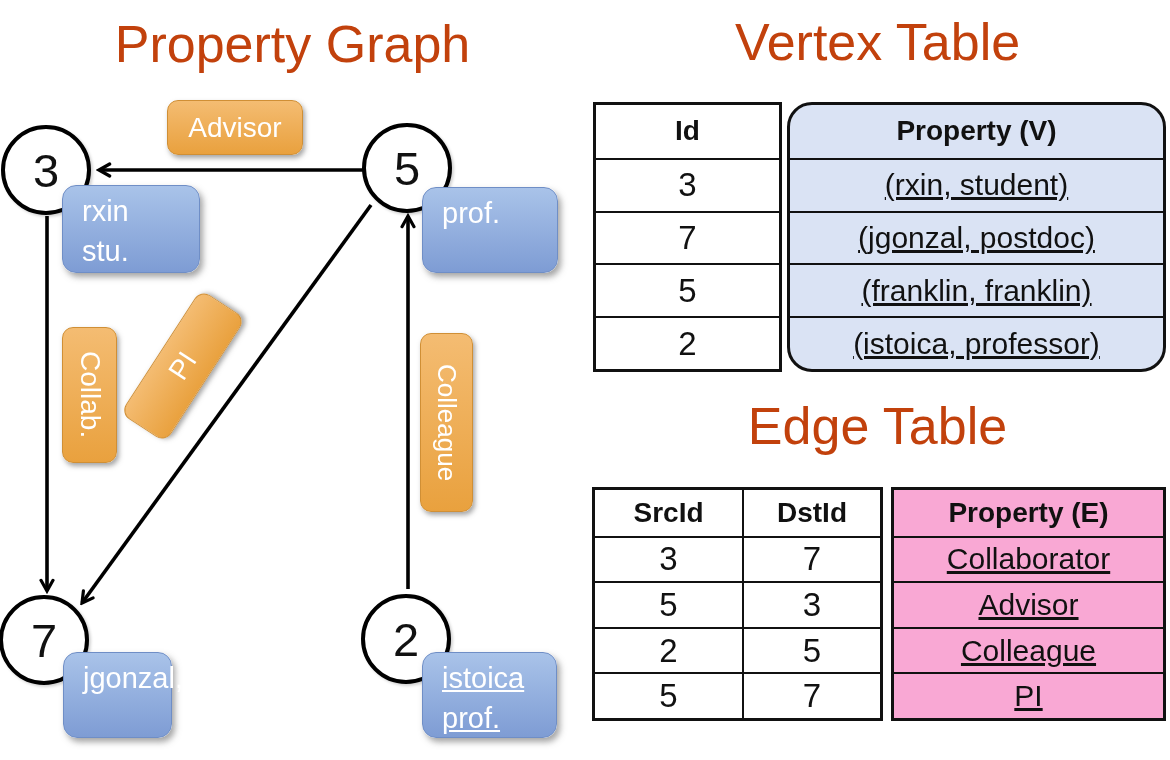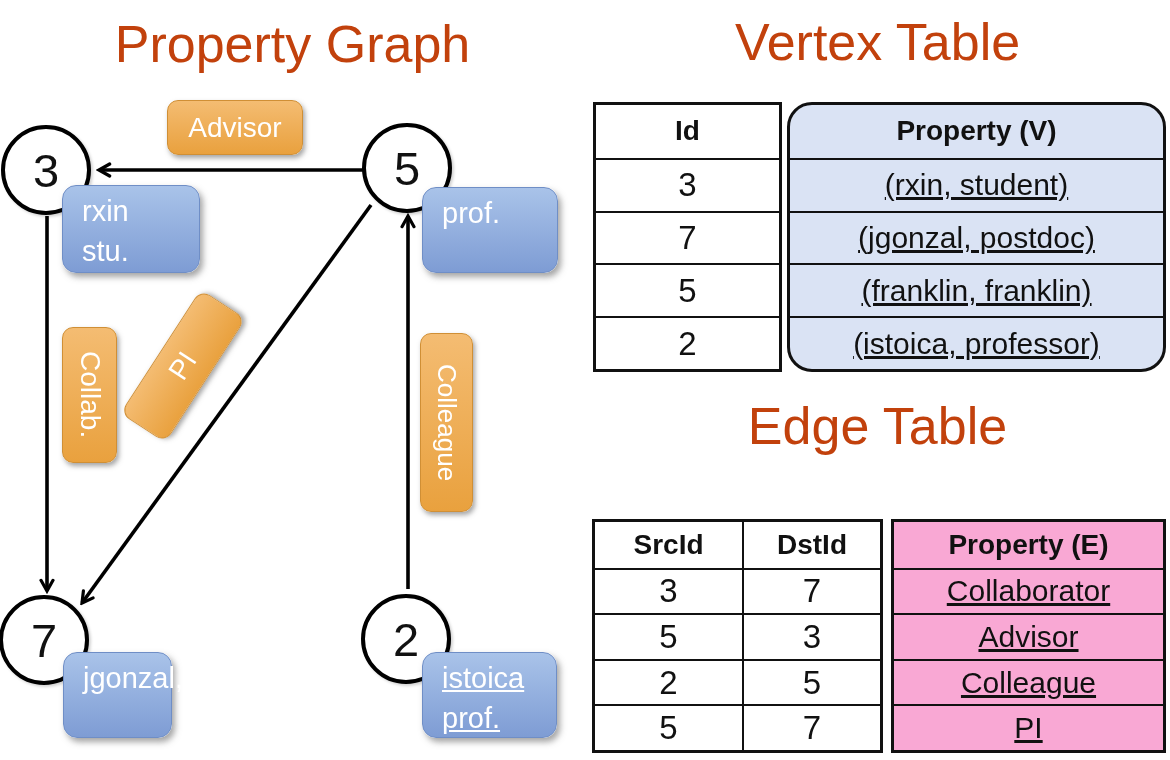--- a/index.html
+++ b/index.html
@@ -53,21 +53,21 @@
     box-shadow:3px 4px 6px rgba(90,90,90,0.55);
   }
   .rxin-box     { left:62px;  top:185px; width:138px; height:88px; }
   .franklin-box { left:422px; top:187px; width:136px; height:86px; }
   .jgonzal-box  { left:63px;  top:652px; width:109px; height:86px; }
   .istoica-box  { left:422px; top:652px; width:135px; height:86px;text-decoration:underline; }
 
   
   .tbl { position:absolute; display:flex; z-index:2; }
   .vertex-tbl { left:593px; top:102px; width:573px; height:270px; gap:5px; }
-  .edge-tbl   { left:592px; top:487px; width:574px; height:234px; gap:8px;margin-top:32px; }
+  .edge-tbl   { left:592px; top:487px; width:574px; height:234px; gap:8px; }
   .col {
     box-sizing:border-box; border:3px solid #111; background:#fff;
     display:grid; grid-template-rows:repeat(5,1fr); height:100%;
   }
   .id-col   { width:189px; }
   .vprop-col{ flex:1; background:#dae3f4;border-radius:25px; }
   .srcdst-col { width:291px; grid-template-columns:147px 1fr; }
   .eprop-col{ flex:1; background:#f9a8d4; }
   .cell {
     display:flex; align-items:center; justify-content:center;

